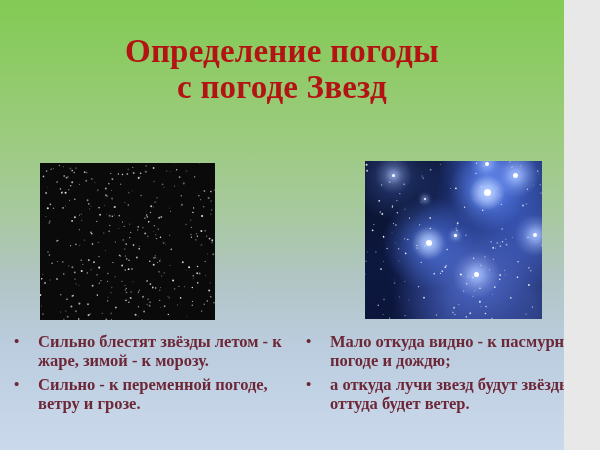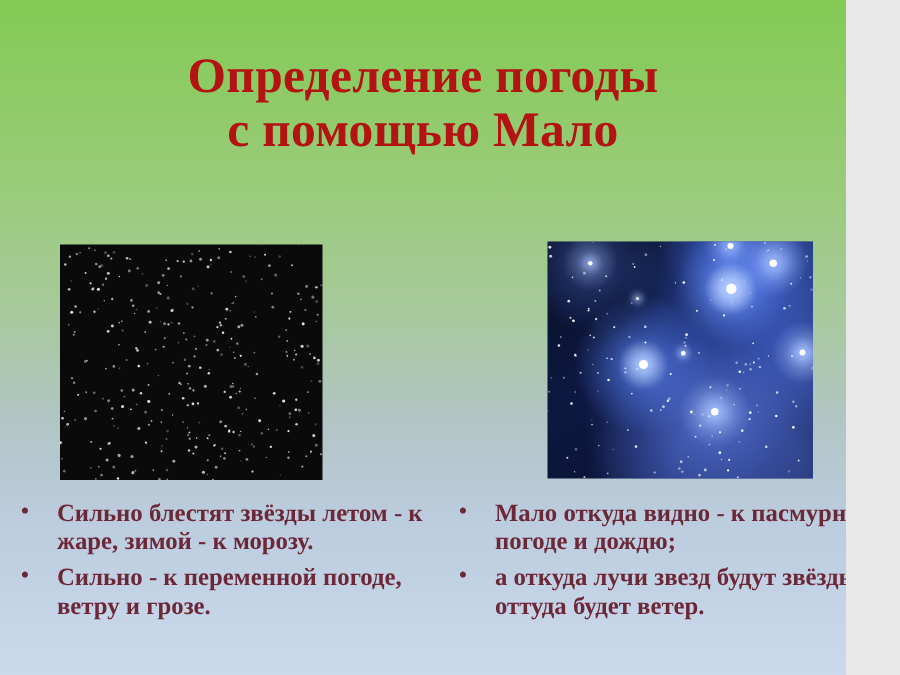--- a/index.html
+++ b/index.html
@@ -73,21 +73,21 @@
   }
   ul.bullets .btext{flex:1;}
 </style>
 </head>
 <body>
 
 <div class="slide">
 
   <div class="title">
     <div>Определение погоды</div>
-    <div>с помощью Мало</div>
+    <div>с погоде Звезд</div>
   </div>
 
   <div class="photo" id="photo-left" aria-label="Чёрное ночное небо, усыпанное множеством мелких белых звёзд">
       <svg width="175" height="157">
         <circle cx="105.2" cy="70.4" r="0.96" fill="rgba(255,255,255,0.68)"></circle>
         <circle cx="30.6" cy="82.7" r="0.61" fill="rgba(255,255,255,0.65)"></circle>
         <circle cx="151.5" cy="74.2" r="0.60" fill="rgba(255,255,255,0.82)"></circle>
         <circle cx="130.5" cy="48.2" r="0.57" fill="rgba(255,255,255,0.56)"></circle>
         <circle cx="120.2" cy="95.9" r="0.45" fill="rgba(255,255,255,0.54)"></circle>
         <circle cx="146.5" cy="8.0" r="0.81" fill="rgba(255,255,255,0.25)"></circle>

